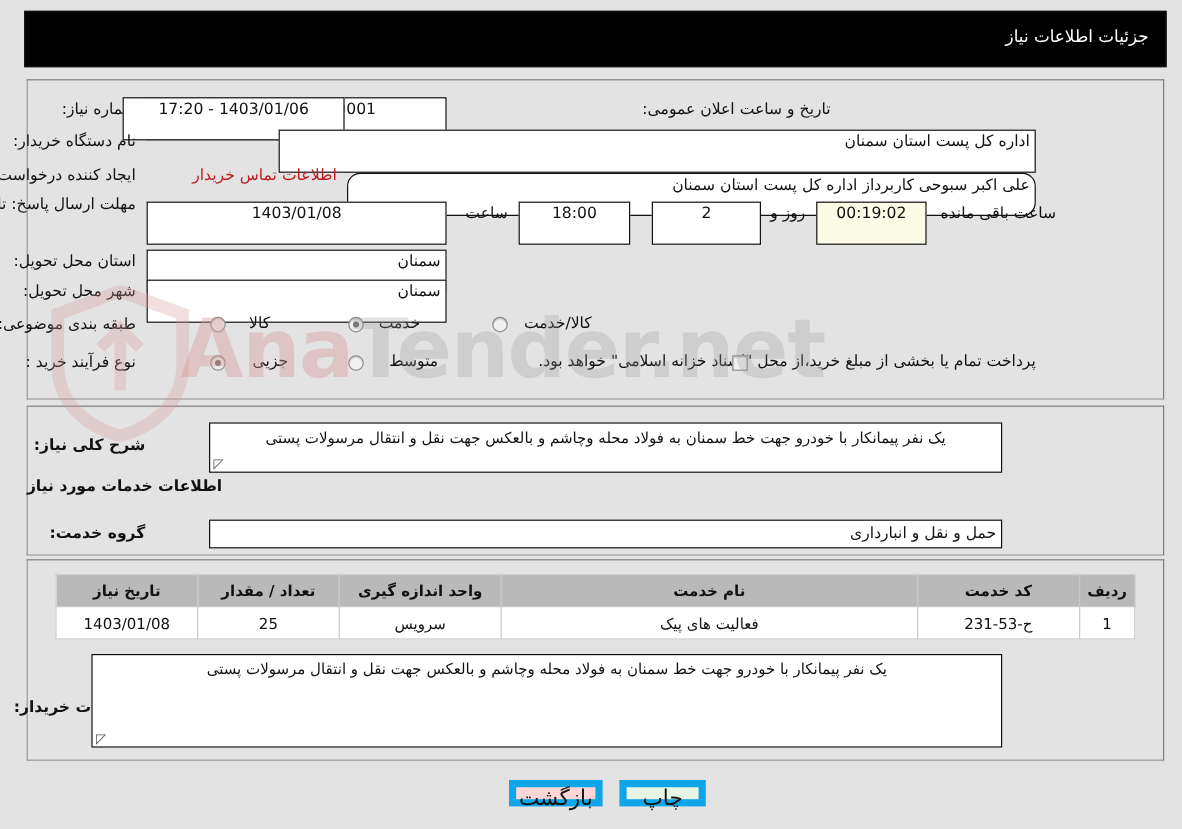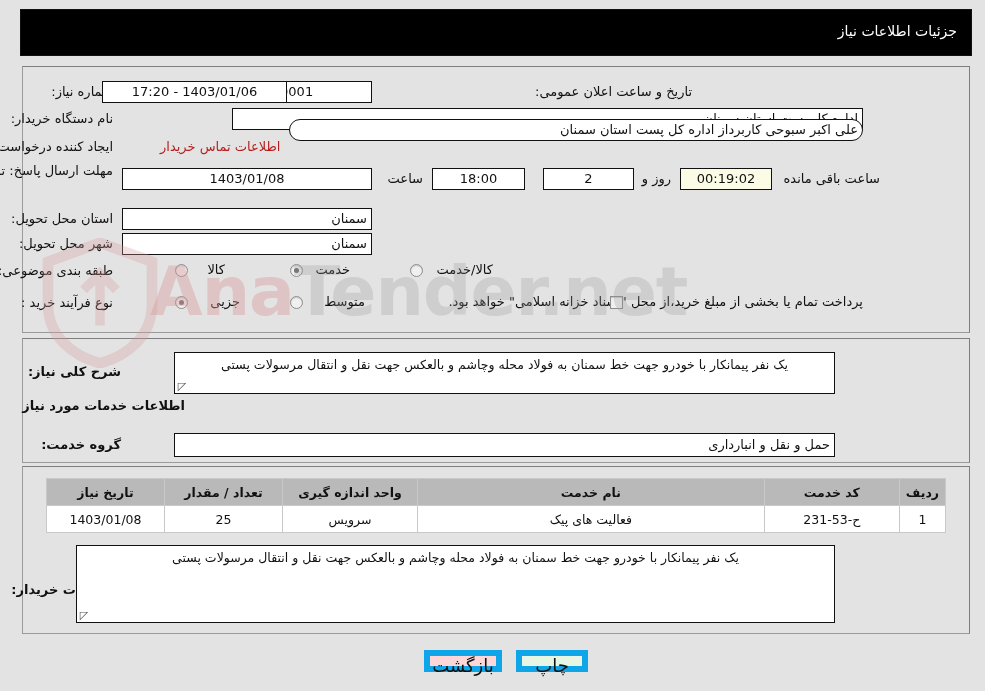--- a/index.html
+++ b/index.html
@@ -82,21 +82,21 @@
   .lbl-bold { font-weight: bold; }
   .lbl-link { color: #b91c1c; }
 
   .fld {
     position: absolute;
     background: #ffffff;
     border: 1px solid #111;
     font-family: "DejaVu Sans", "Liberation Sans", sans-serif;
     font-size: 13px;
     color: #111;
-    height: 22px;
+    height: 36px;
     line-height: 20px;
     padding: 0 4px;
     z-index: 3;
     overflow: hidden;
     white-space: nowrap;
   }
   .fld.center { text-align: center; }
   .fld.right  { text-align: right; }
   .fld.timer  { background: #fbfbe6; text-align: center; }
 
@@ -214,21 +214,21 @@
 <div class="lbl" style="right:872px; top:84px;">شماره نیاز:</div>
 <div class="fld center" style="right:613px; top:81px; width:250px;">1103001528000001</div>
 <div class="lbl" style="right:293px; top:84px;">تاریخ و ساعت اعلان عمومی:</div>
 
 <div class="fld center" style="left:102px; top:81px; width:185px;">1403/01/06 - 17:20</div>
 
 <div class="lbl" style="right:872px; top:111px;">نام دستگاه خریدار:</div>
 <div class="fld right" style="left:232px; top:108px; width:631px;">اداره کل پست استان سمنان</div>
 
 <div class="lbl" style="right:872px; top:139px;">ایجاد کننده درخواست:</div>
-<div class="fld right" style="left:289px; top:119px; width:574px;border-radius:11px;">علی اکبر سبوحی کاربرداز اداره کل پست استان سمنان</div>
+<div class="fld right" style="left:289px; top:144px; width:574px;border-radius:11px;">علی اکبر سبوحی کاربرداز اداره کل پست استان سمنان</div>
 <div class="lbl lbl-link" style="left:160px; top:139px; text-align:left;">اطلاعات تماس خریدار</div>
 
 <div class="lbl" style="right:872px; top:163px; width:80px;">مهلت ارسال پاسخ: تا تاریخ:</div>
 <div class="fld center" style="right:613px; top:168px; width:250px;">1403/01/08</div>
 <div class="lbl" style="right:562px; top:171px;">ساعت</div>
 <div class="fld center" style="right:460px; top:168px; width:93px;">18:00</div>
 <div class="fld center" style="right:351px; top:168px; width:91px;">2</div>
 <div class="lbl" style="right:314px; top:171px;">روز و</div>
 <div class="fld timer" style="right:213px; top:168px; width:92px;">00:19:02</div>
 <div class="lbl" style="right:105px; top:171px;">ساعت باقی مانده</div>

